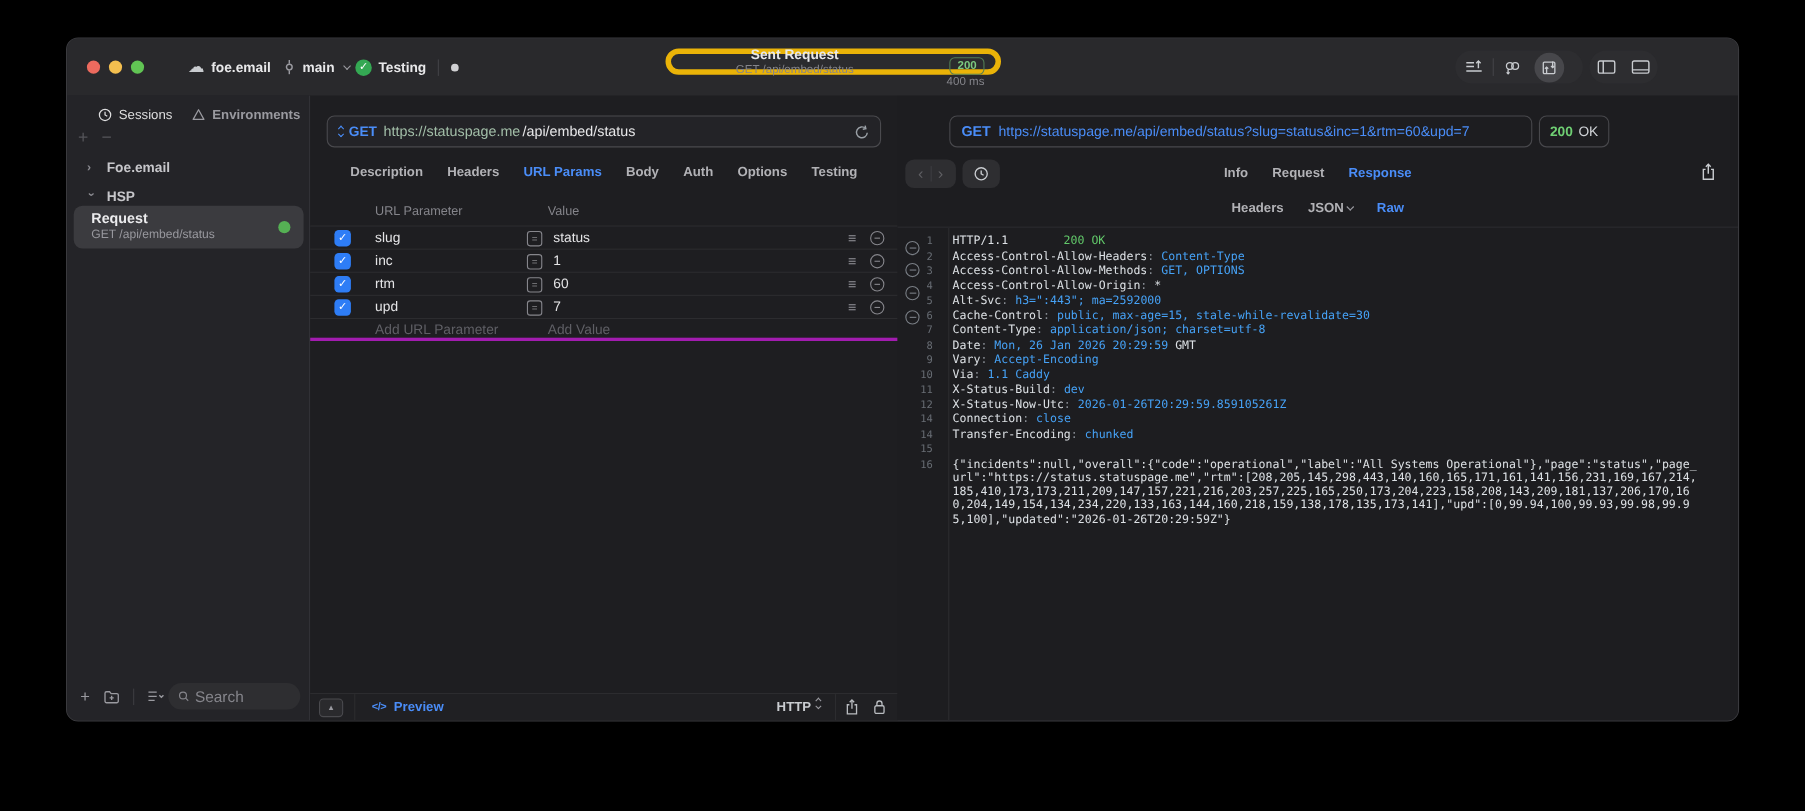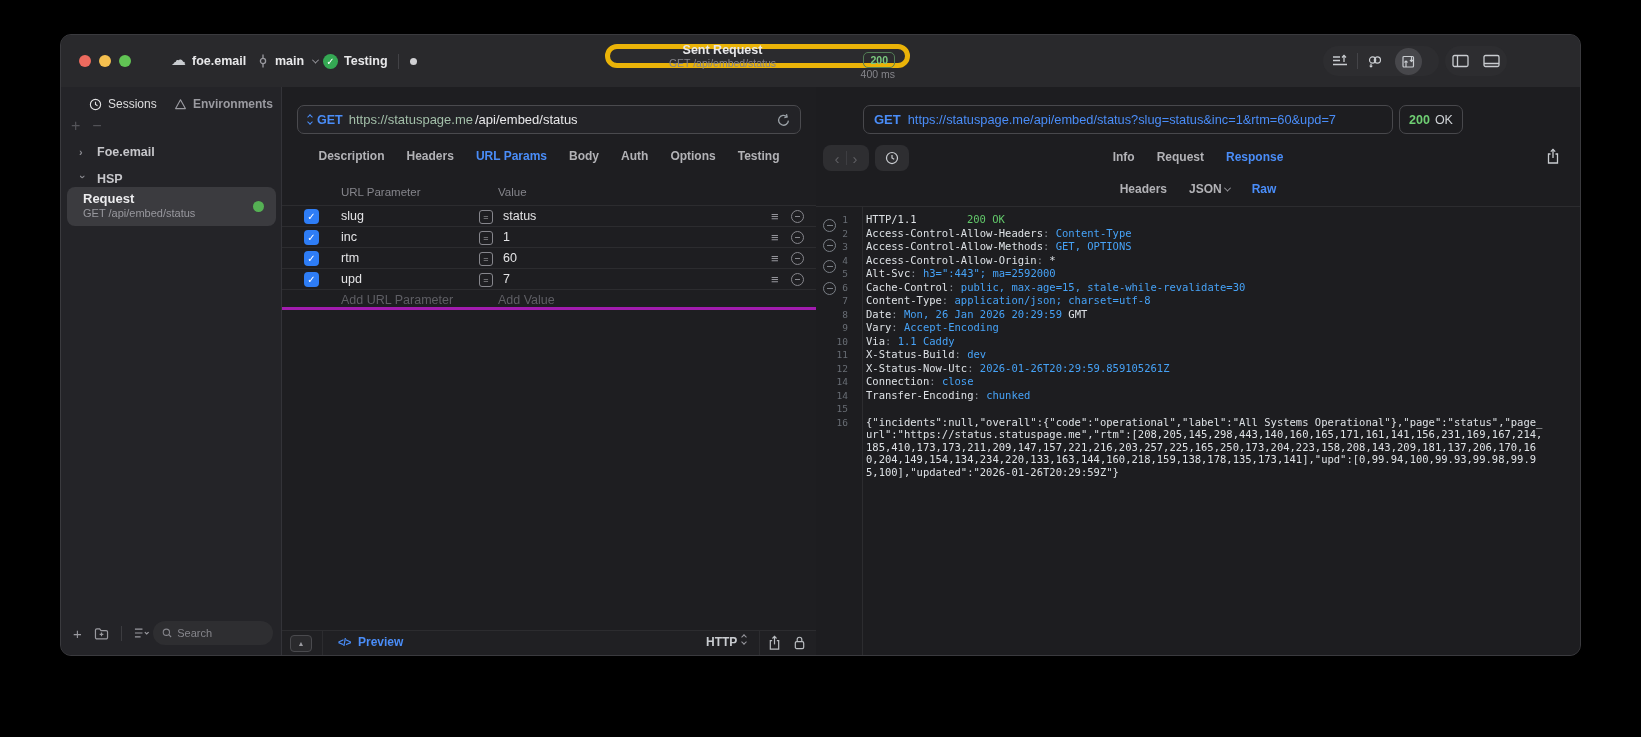--- a/index.html
+++ b/index.html
@@ -50,21 +50,21 @@
   .t-foe { left:18px; top:58px; }
   .t-hsp { left:18px; top:85px; }
   .req-card { position:absolute; left:6px; top:100px; width:209px; height:39px; background:#3b3b3f; border-radius:8px; }
   .req-title { position:absolute; left:16px; top:4px; font-size:13px; font-weight:700; color:#ececee; }
   .req-sub { position:absolute; left:16px; top:20px; font-size:11px; color:#98989e; }
   .req-dot { position:absolute; right:12px; top:14px; width:11px; height:11px; border-radius:50%; background:#55b054; }
   .sb-footer { position:absolute; left:0; right:0; bottom:8px; height:28px; display:flex; align-items:center; color:#9a9aa0; }
   .sbf-ic { margin-left:12px; display:flex; align-items:center; }
   .sbf-sep { width:1px; height:15px; background:#3c3c40; margin-left:12px; }
   .sb-search { position:absolute; left:92px; right:8px; top:2px; height:24px; background:#2e2e31; border-radius:12px; display:flex; align-items:center; padding:0 9px; gap:5px; }
-  .sb-search-input { background:transparent; border:none; outline:none; color:#d0d0d4; font-size:11px; width:100%; font-family:inherit; }
+  .sb-search-input { background:transparent; border:none; outline:none; color:#d0d0d4; font-size:14px; width:100%; font-family:inherit; }
   .sb-search-input::placeholder { color:#85858b; }
 
   
   .editor { position:absolute; left:221px; top:52px; width:534px; bottom:0; background:#1e1e21; }
   .url-bar { position:absolute; left:15px; top:18px; width:504px; height:29px; border:1px solid #4a4a4e; border-radius:7px; background:#232327; display:flex; align-items:center; padding:0 10px; gap:6px; }
   .updown { display:inline-flex; flex-direction:column; gap:1px; margin-right:-1px; }
   .updown i { width:4px; height:4px; border-right:1.4px solid #4a8df8; border-bottom:1.4px solid #4a8df8; display:block; }
   .updown i.u { transform:rotate(-135deg); } .updown i.d { transform:rotate(45deg); }
   .method { color:#4a8df8; font-weight:700; font-size:12.5px; }
   .url-host { color:#a3bfa9; font-size:13px; }

